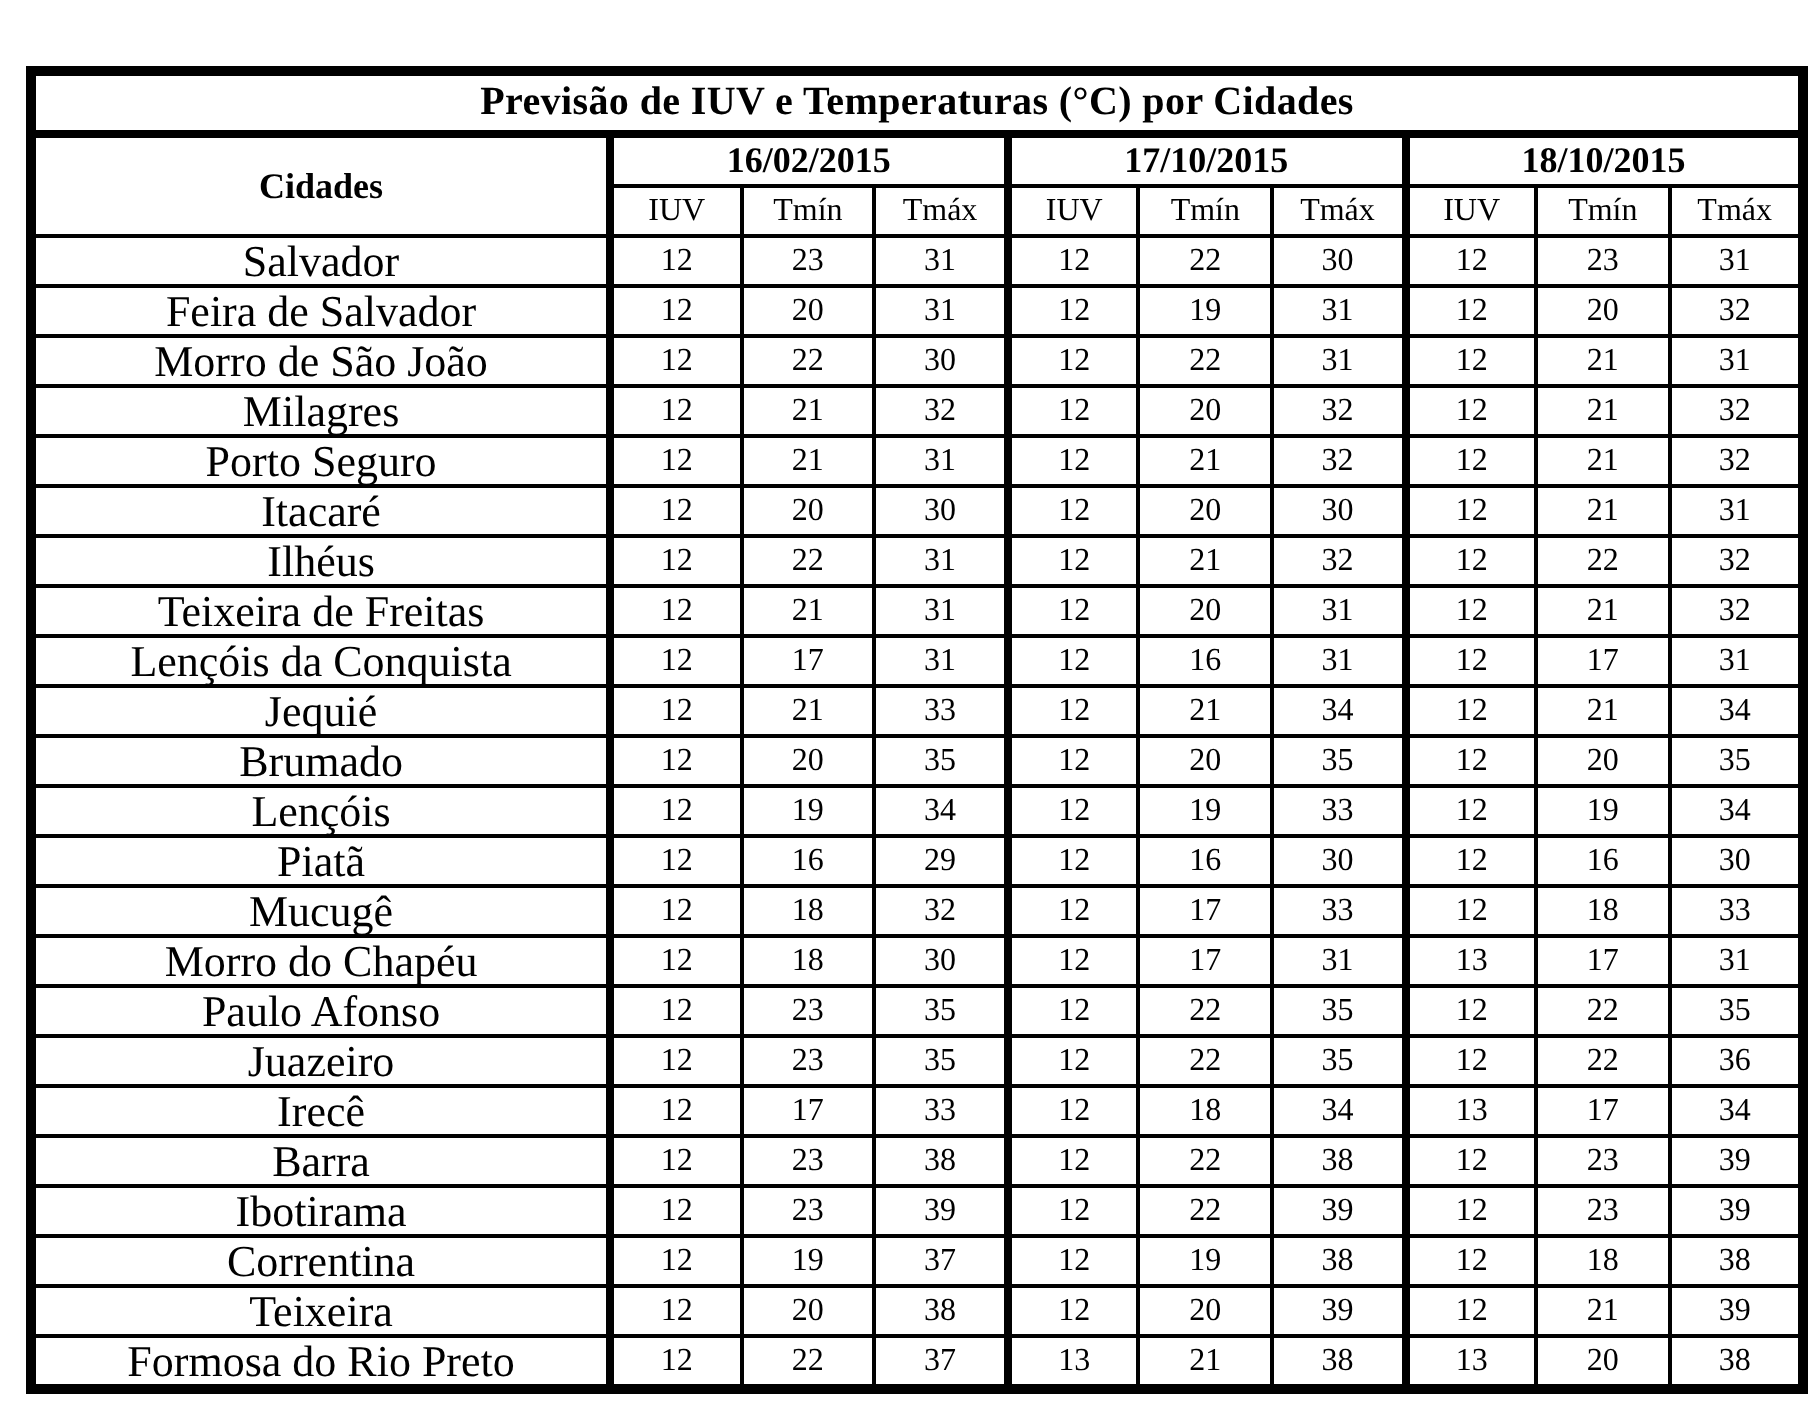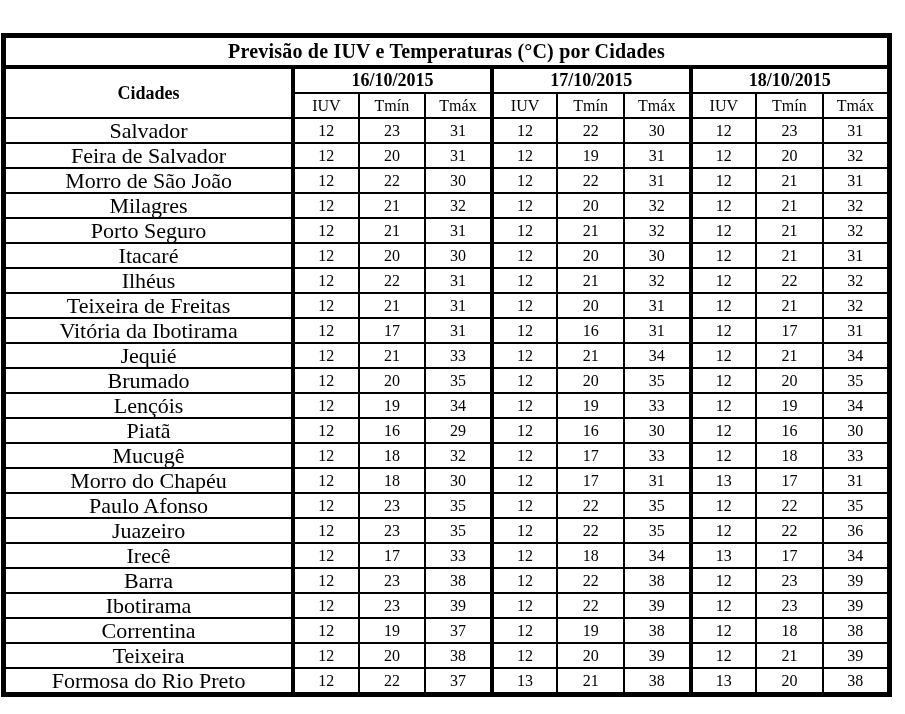--- a/index.html
+++ b/index.html
@@ -6,21 +6,21 @@
     margin: 0;
     padding: 0;
     background: #ffffff;
     width: 905px;
     height: 714px;
     overflow: hidden;
     font-family: "Liberation Serif", serif;
     color: #000000;
   }
   .page {
-    padding: 33px 0 0 1px;
+    padding: 33px 0 0 13px;
   }
   table.forecast {
     border-collapse: collapse;
     table-layout: fixed;
     width: 891px;
     border: 5px solid #000000;
     background: #ffffff;
   }
   th, td {
     border: 2px solid #000000;
@@ -80,21 +80,21 @@
       <col style="width:65px">
         <col style="width:66px">
         <col style="width:66px">
     </colgroup>
     <thead>
       <tr>
         <th class="title-cell" colspan="10">Previsão de IUV e Temperaturas (°C) por Cidades</th>
       </tr>
       <tr>
         <th class="city-header" rowspan="2">Cidades</th>
-        <th class="date-header gs" colspan="3">16/10/2015</th>
+        <th class="date-header gs" colspan="3">16/02/2015</th>
         <th class="date-header gs" colspan="3">17/10/2015</th>
         <th class="date-header gs" colspan="3">18/10/2015</th>
       </tr>
       <tr>
         <th class="sub-header gs">IUV</th>
         <th class="sub-header">Tmín</th>
         <th class="sub-header">Tmáx</th>
         <th class="sub-header gs">IUV</th>
         <th class="sub-header">Tmín</th>
         <th class="sub-header">Tmáx</th>
@@ -194,21 +194,21 @@
           <td>21</td>
           <td>31</td>
           <td class="gs">12</td>
           <td>20</td>
           <td>31</td>
           <td class="gs">12</td>
           <td>21</td>
           <td>32</td>
         </tr>
         <tr>
-          <td class="city">Vitória da Ibotirama</td>
+          <td class="city">Lençóis da Conquista</td>
           <td class="gs">12</td>
           <td>17</td>
           <td>31</td>
           <td class="gs">12</td>
           <td>16</td>
           <td>31</td>
           <td class="gs">12</td>
           <td>17</td>
           <td>31</td>
         </tr>

